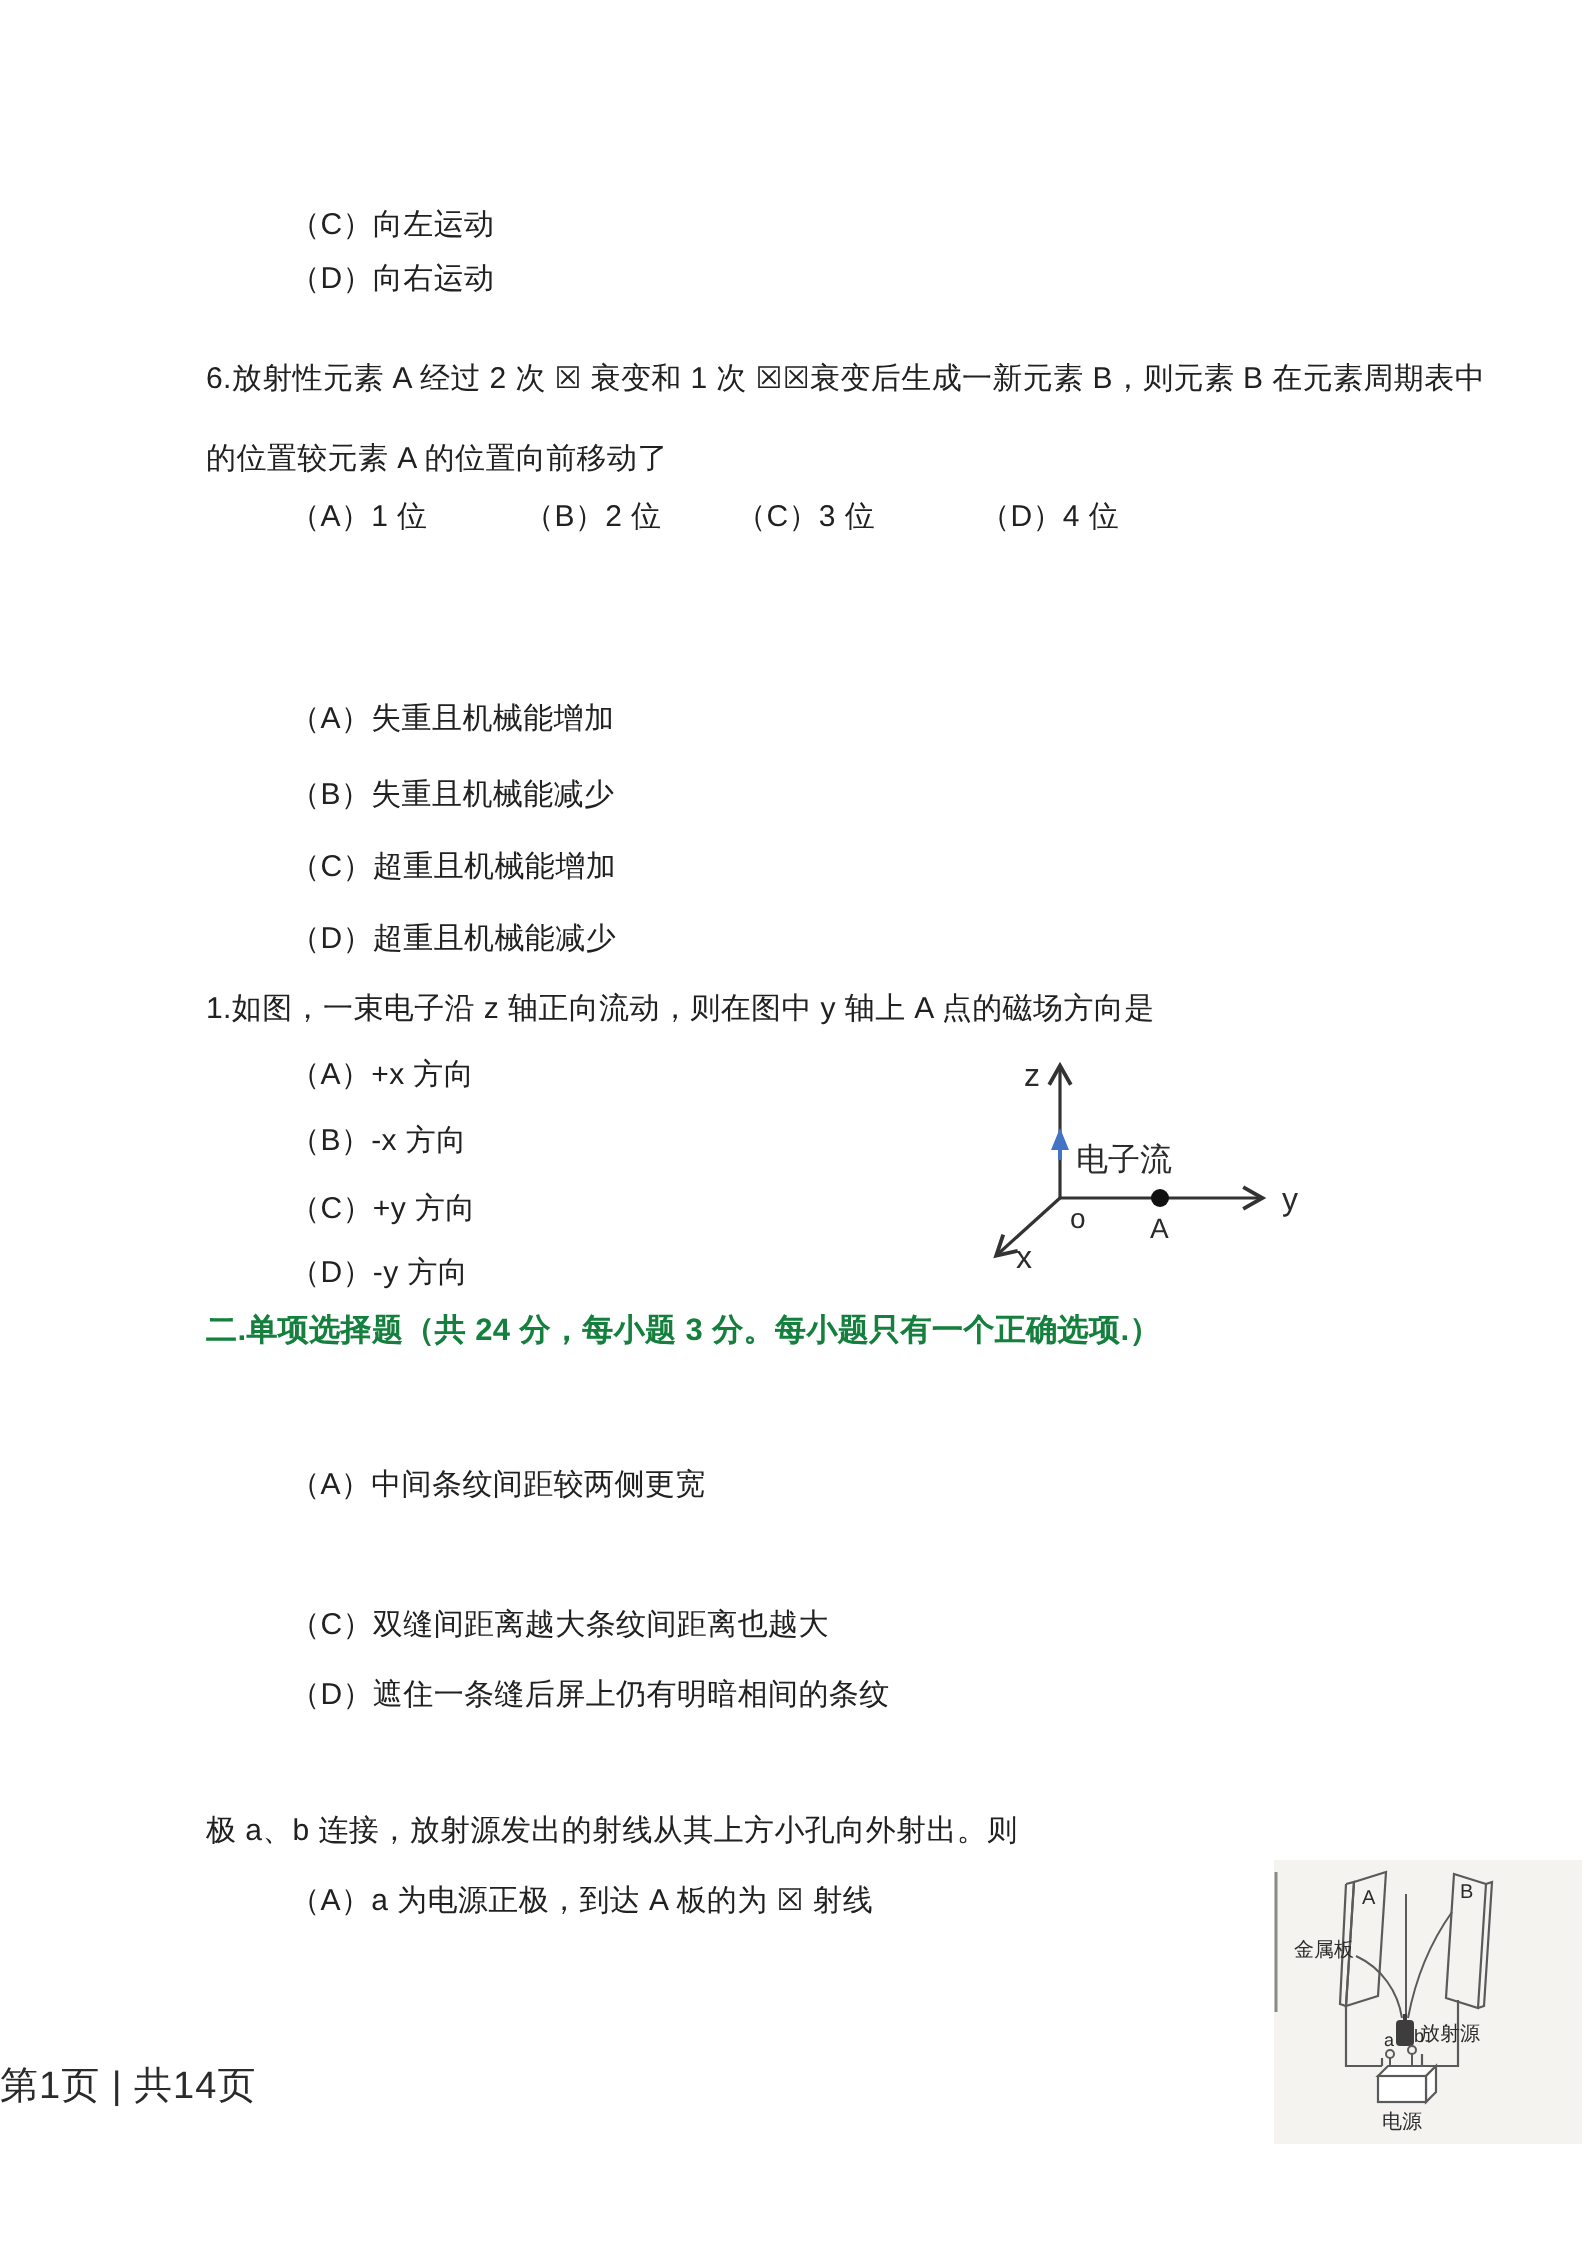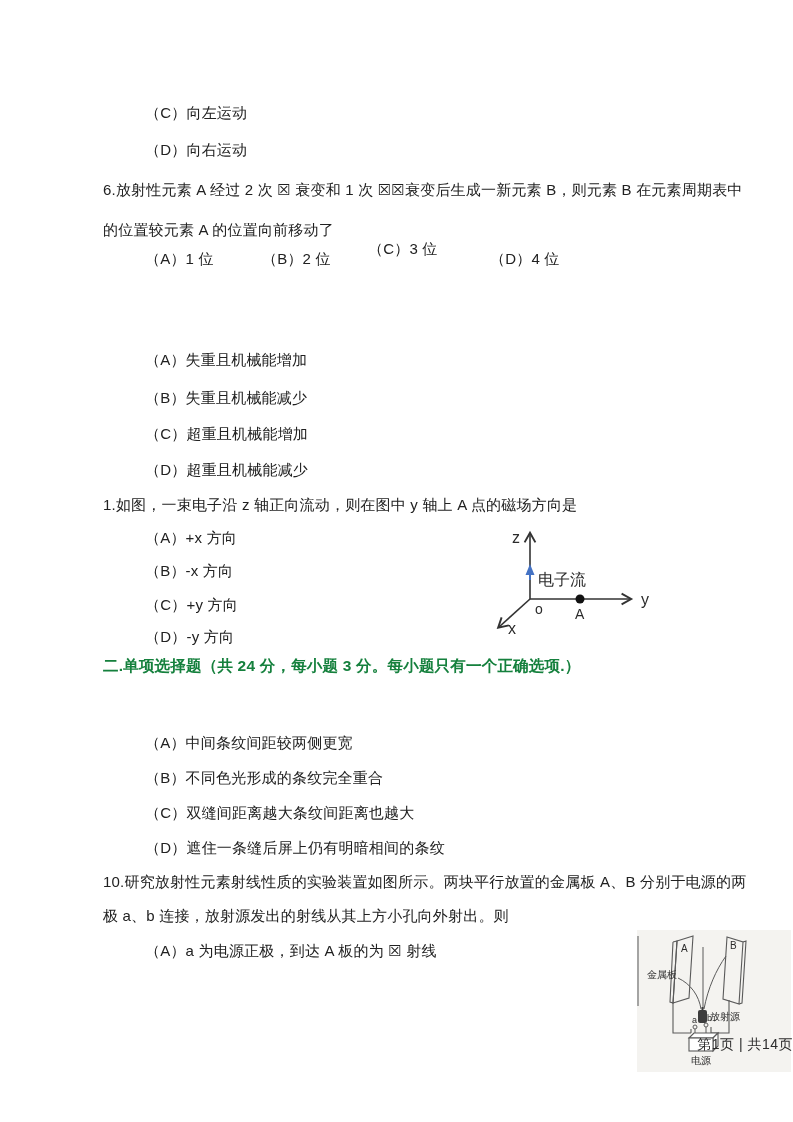--- a/index.html
+++ b/index.html
@@ -9,38 +9,38 @@
     background:#ffffff;
     font-family:"Liberation Sans","DejaVu Sans",sans-serif;
     color:#212121;
     font-size:15px;
     overflow:hidden;
   }
   .t{position:absolute;white-space:nowrap;line-height:20px;letter-spacing:0.2px;}
   .q{left:103px;}
   .opt{left:145px;}
   .bold{font-weight:700;color:#15803d;}
-  .footer{left:0;width:793px;text-align:right;font-size:14px;color:#2b2b2b;letter-spacing:0.5px;}
+  .footer{left:0;width:793px;text-align:left;font-size:19px;color:#2b2b2b;letter-spacing:0.5px;}
   .diagram{position:absolute;}
   .photo{background:#f4f3f0;}
   svg text{font-family:"Liberation Sans","DejaVu Sans",sans-serif;fill:#2b2b2b;}
 </style>
 </head>
 <body>
 
 <div class="page">
 
   <div class="t opt" style="top:103px">（C）向左运动</div>
-  <div class="t opt" style="top:140px">（D）向右运动</div>
+  <div class="t opt" style="top:130px">（D）向右运动</div>
 
   <div class="t q" style="top:180px">6.放射性元素 A 经过 2 次 ☒ 衰变和 1 次 ☒☒衰变后生成一新元素 B，则元素 B 在元素周期表中</div>
   <div class="t q" style="top:220px">的位置较元素 A 的位置向前移动了</div>
   <div class="t" style="left:145px;top:249px">（A）1 位</div>
   <div class="t" style="left:262px;top:249px">（B）2 位</div>
-  <div class="t" style="left:368px;top:239px">（C）3 位</div>
+  <div class="t" style="left:368px;top:249px">（C）3 位</div>
   <div class="t" style="left:490px;top:249px">（D）4 位</div>
 
   <div class="t opt" style="top:350px">（A）失重且机械能增加</div>
   <div class="t opt" style="top:388px">（B）失重且机械能减少</div>
   <div class="t opt" style="top:424px">（C）超重且机械能增加</div>
   <div class="t opt" style="top:460px">（D）超重且机械能减少</div>
 
   <div class="t q" style="top:495px">1.如图，一束电子沿 z 轴正向流动，则在图中 y 轴上 A 点的磁场方向是</div>
   <div class="t opt" style="top:528px">（A）+x 方向</div>
   <div class="t opt" style="top:561px">（B）-x 方向</div>
@@ -72,25 +72,23 @@
       <text x="30" y="116" font-size="16">x</text>
       <text x="57" y="96" font-size="14">o</text>
       <text x="97" y="101" font-size="14">A</text>
       <text x="60" y="67" font-size="16">电子流</text>
     </svg>
   </div>
 
   <div class="t q bold" style="top:656px;font-size:15.5px">二.单项选择题（共 24 分，每小题 3 分。每小题只有一个正确选项.）</div>
 
   <div class="t opt" style="top:733px">（A）中间条纹间距较两侧更宽</div>
-  <div class="t opt" style="top:768px">（B）不同色光形成的条纹完全重合</div>
   <div class="t opt" style="top:803px">（C）双缝间距离越大条纹间距离也越大</div>
   <div class="t opt" style="top:838px">（D）遮住一条缝后屏上仍有明暗相间的条纹</div>
 
-  <div class="t q" style="top:872px">10.研究放射性元素射线性质的实验装置如图所示。两块平行放置的金属板 A、B 分别于电源的两</div>
   <div class="t q" style="top:906px">极 a、b 连接，放射源发出的射线从其上方小孔向外射出。则</div>
   <div class="t opt" style="top:941px">（A）a 为电源正极，到达 A 板的为 ☒ 射线</div>
 
   <div class="diagram photo" style="left:637px;top:930px;width:154px;height:142px">
     <svg width="154" height="142" viewBox="0 0 154 142">
 
       <line x1="1" y1="6" x2="1" y2="76" stroke="#8a8a8a" stroke-width="1.5"></line>
 
       <g stroke="#5a5a5a" stroke-width="1.1" fill="none">
         <polygon points="40,11 56,6 52,68 36,73"></polygon>

